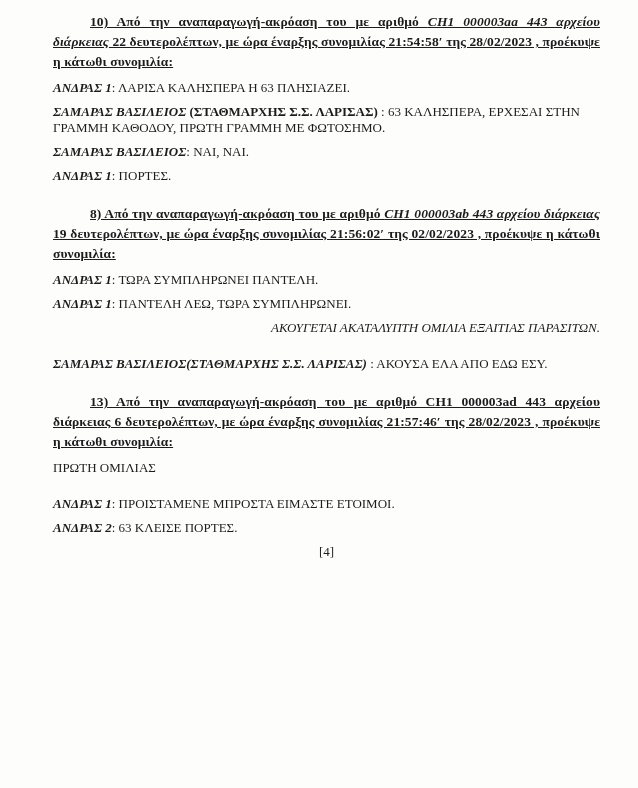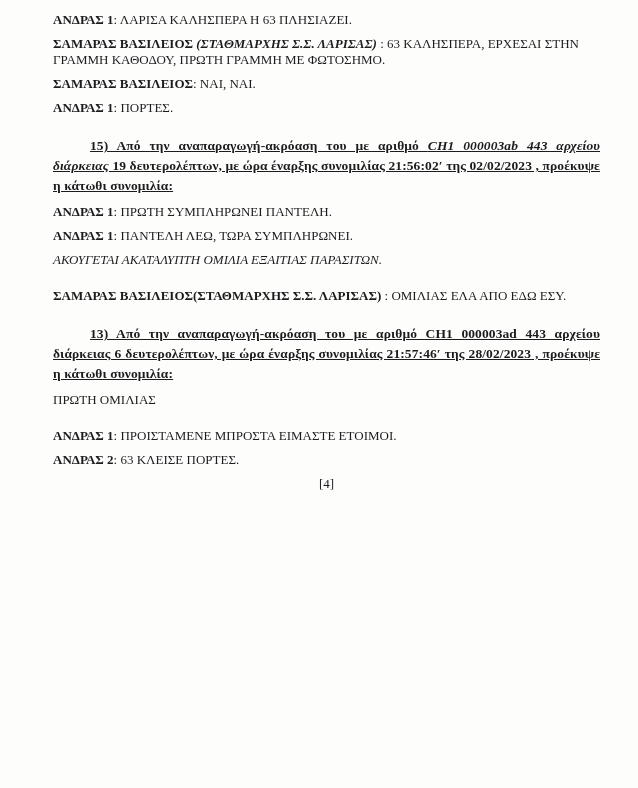--- a/index.html
+++ b/index.html
@@ -29,51 +29,52 @@
     margin: 0 0 8px 0;
     letter-spacing: 0.1px;
   }
   .heading .emph { font-style: italic; }
   .para {
     font-size: 13px;
     line-height: 16px;
     margin: 0 0 8px 0;
     text-align: left;
   }
-  .speaker { font-weight: bold; }
-  .speaker-note { font-weight: bold; font-style: italic; }
-  .narration { font-style: italic; }
+  .speaker { font-weight: bold; font-style: italic; }
+  .speaker-note { font-weight: bold; }
+  .narration { font-style: italic; text-align: right; }
   .footer {
     margin-top: 6px;
     text-align: center;
     font-size: 13px;
     line-height: 16px;
   }
 </style>
 </head>
 <body>
 
 <div class="page">
 
   <div class="section">
+    <p class="heading"><span>10) Από την αναπαραγωγή-ακρόαση του με αριθμό </span><span class="emph">CH1 000003aa 443 αρχείου διάρκειας</span><span> 22 δευτερολέπτων, με ώρα έναρξης συνομιλίας 21:54:58′ της 28/02/2023 , προέκυψε η κάτωθι συνομιλία:</span></p>
     <p class="para"><span class="speaker">ΑΝΔΡΑΣ 1</span><span class="speaker-note"></span><span>: ΛΑΡΙΣΑ ΚΑΛΗΣΠΕΡΑ Η 63 ΠΛΗΣΙΑΖΕΙ.</span></p>
     <p class="para"><span class="speaker">ΣΑΜΑΡΑΣ ΒΑΣΙΛΕΙΟΣ </span><span class="speaker-note">(ΣΤΑΘΜΑΡΧΗΣ Σ.Σ. ΛΑΡΙΣΑΣ)</span><span> : 63 ΚΑΛΗΣΠΕΡΑ, ΕΡΧΕΣΑΙ ΣΤΗΝ ΓΡΑΜΜΗ ΚΑΘΟΔΟΥ, ΠΡΩΤΗ ΓΡΑΜΜΗ  ΜΕ ΦΩΤΟΣΗΜΟ.</span></p>
     <p class="para"><span class="speaker">ΣΑΜΑΡΑΣ ΒΑΣΙΛΕΙΟΣ</span><span>: ΝΑΙ, ΝΑΙ.</span></p>
     <p class="para"><span class="speaker">ΑΝΔΡΑΣ 1</span><span>: ΠΟΡΤΕΣ.</span></p>
   </div>
 
   <div class="section">
-    <p class="heading"><span>15) Από την αναπαραγωγή-ακρόαση του με αριθμό </span><span class="emph">CH1 000003ab 443 αρχείου διάρκειας</span><span> 19 δευτερολέπτων, με ώρα έναρξης συνομιλίας 21:56:02′ της 02/02/2023 , προέκυψε η κάτωθι συνομιλία:</span></p>
-    <p class="para"><span class="speaker">ΑΝΔΡΑΣ 1</span><span>: ΠΡΩΤΗ ΣΥΜΠΛΗΡΩΝΕΙ ΠΑΝΤΕΛΗ.</span></p>
+    <p class="heading"><span>8) Από την αναπαραγωγή-ακρόαση του με αριθμό </span><span class="emph">CH1 000003ab 443 αρχείου διάρκειας</span><span> 19 δευτερολέπτων, με ώρα έναρξης συνομιλίας 21:56:02′ της 02/02/2023 , προέκυψε η κάτωθι συνομιλία:</span></p>
+    <p class="para"><span class="speaker">ΑΝΔΡΑΣ 1</span><span>: ΤΩΡΑ ΣΥΜΠΛΗΡΩΝΕΙ ΠΑΝΤΕΛΗ.</span></p>
     <p class="para"><span class="speaker">ΑΝΔΡΑΣ 1</span><span>: ΠΑΝΤΕΛΗ ΛΕΩ, ΤΩΡΑ ΣΥΜΠΛΗΡΩΝΕΙ.</span></p>
     <p class="para narration"><span>ΑΚΟΥΓΕΤΑΙ ΑΚΑΤΑΛΥΠΤΗ ΟΜΙΛΙΑ ΕΞΑΙΤΙΑΣ ΠΑΡΑΣΙΤΩΝ.</span></p>
   </div>
 
   <div class="section">
-    <p class="para"><span class="speaker">ΣΑΜΑΡΑΣ ΒΑΣΙΛΕΙΟΣ(ΣΤΑΘΜΑΡΧΗΣ Σ.Σ. ΛΑΡΙΣΑΣ) </span><span> : ΟΜΙΛΙΑΣ ΕΛΑ ΑΠΟ ΕΔΩ ΕΣΥ.</span></p>
+    <p class="para"><span class="speaker">ΣΑΜΑΡΑΣ ΒΑΣΙΛΕΙΟΣ(ΣΤΑΘΜΑΡΧΗΣ Σ.Σ. ΛΑΡΙΣΑΣ) </span><span> : ΑΚΟΥΣΑ ΕΛΑ ΑΠΟ ΕΔΩ ΕΣΥ.</span></p>
   </div>
 
   <div class="section">
     <p class="heading"><span>13) Από την αναπαραγωγή-ακρόαση του με αριθμό CH1 000003ad 443 αρχείου διάρκειας 6 δευτερολέπτων, με ώρα έναρξης συνομιλίας 21:57:46′ της 28/02/2023 , προέκυψε η κάτωθι συνομιλία:</span><span class="emph"></span><span></span></p>
     <p class="para"><span>ΠΡΩΤΗ ΟΜΙΛΙΑΣ</span></p>
   </div>
 
   <div class="section">
     <p class="para"><span class="speaker">ΑΝΔΡΑΣ 1</span><span>: ΠΡΟΙΣΤΑΜΕΝΕ ΜΠΡΟΣΤΑ ΕΙΜΑΣΤΕ ΕΤΟΙΜΟΙ.</span></p>
     <p class="para"><span class="speaker">ΑΝΔΡΑΣ 2</span><span>: 63 ΚΛΕΙΣΕ ΠΟΡΤΕΣ.</span></p>

